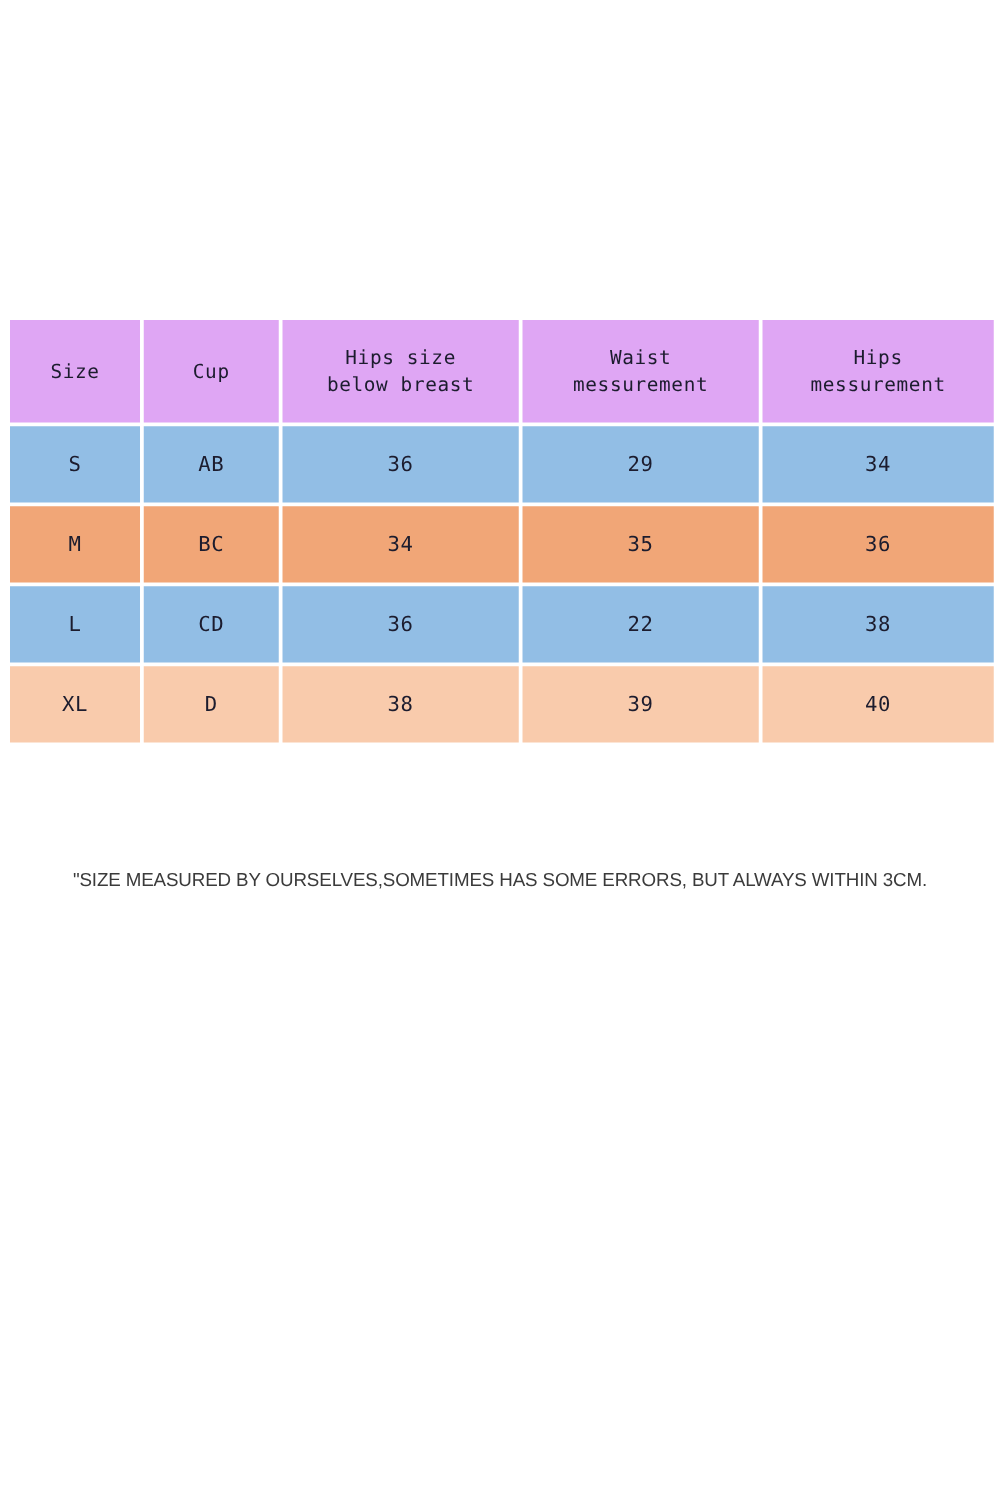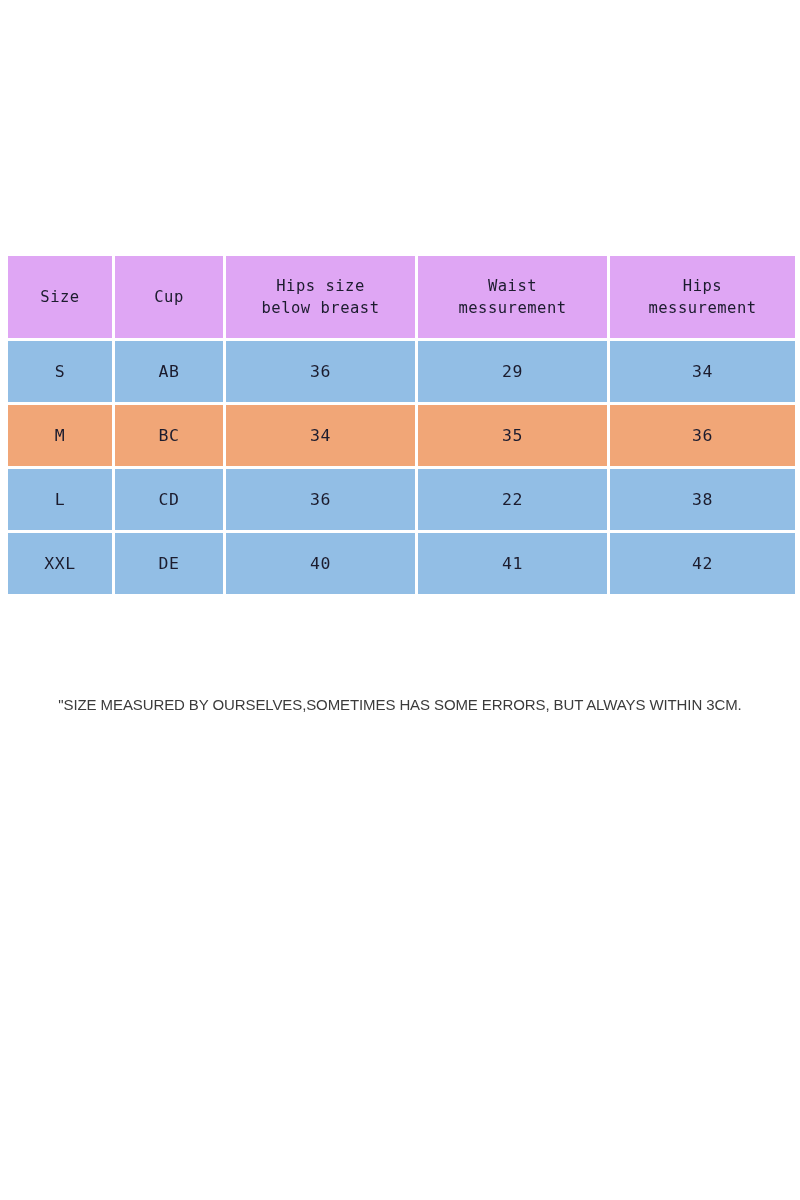--- a/index.html
+++ b/index.html
@@ -137,25 +137,25 @@
         <td>35</td>
         <td>36</td>
       </tr>
       <tr class="row-blue">
         <td>L</td>
         <td>CD</td>
         <td>36</td>
         <td>22</td>
         <td>38</td>
       </tr>
-      <tr class="row-blue">
-        <td>XXL</td>
-        <td>DE</td>
+      <tr class="row-orange-light">
+        <td>XL</td>
+        <td>D</td>
+        <td>38</td>
+        <td>39</td>
         <td>40</td>
-        <td>41</td>
-        <td>42</td>
       </tr>
     </tbody>
   </table>
 
   <div class="chart-note">"SIZE MEASURED BY OURSELVES,SOMETIMES HAS SOME ERRORS, BUT ALWAYS WITHIN 3CM.</div>
 
 </div>
 
 </body></html>

